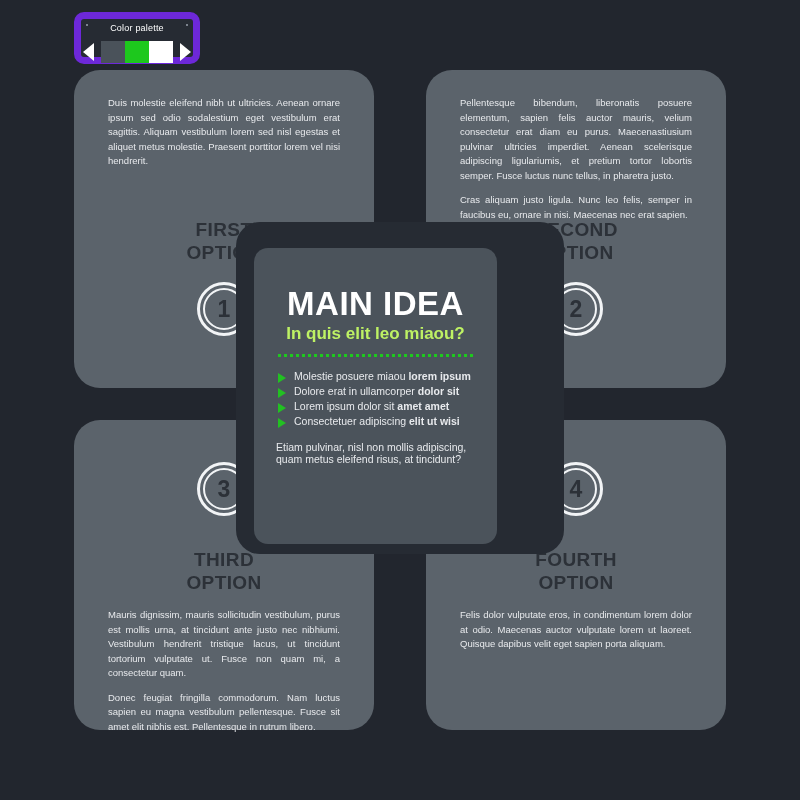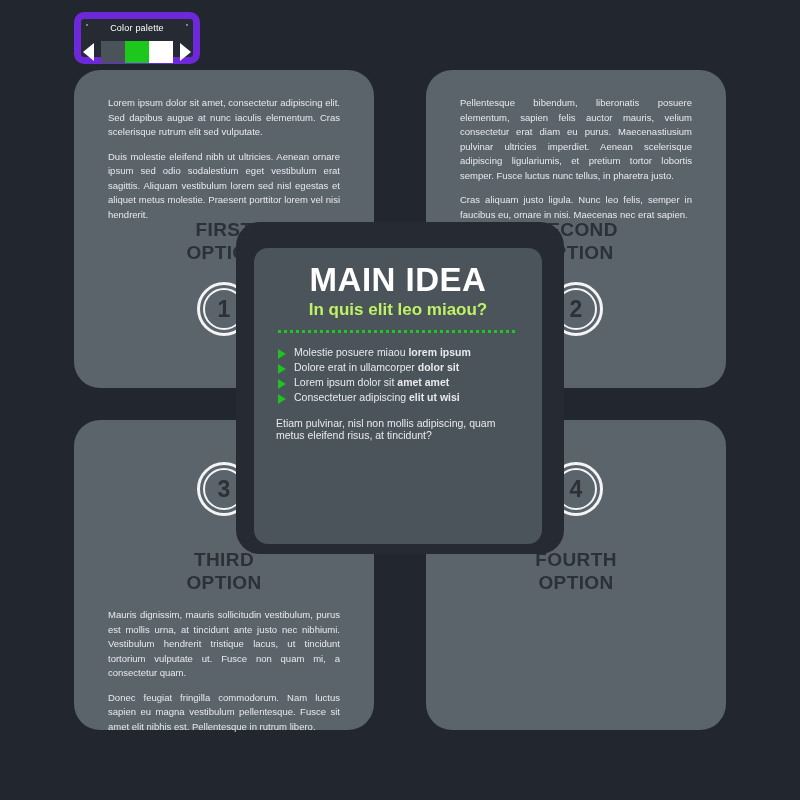--- a/index.html
+++ b/index.html
@@ -153,26 +153,26 @@
     top: 222px;
     width: 328px;
     height: 332px;
     background: #262b33;
     border-radius: 24px;
   }
   .center-panel {
     position: absolute;
     left: 254px;
     top: 248px;
-    width: 288px;
+    width: 243px;
     height: 296px;
     background: #4b535b;
     border-radius: 14px;
     box-sizing: border-box;
-    padding: 14px 22px 0 22px;
+    padding: 38px 22px 0 22px;
   }
   .main-title {
     text-align: center;
     color: #ffffff;
     font-size: 33px;
     font-weight: bold;
     line-height: 36px;
     letter-spacing: 0.5px;
   }
   .main-subtitle {
@@ -240,21 +240,20 @@
       <span class="swatch" style="background:#4a525a"></span>
       <span class="swatch" style="background:#1dc81d"></span>
       <span class="swatch" style="background:#ffffff"></span>
     </span>
     <span class="arrow-right"></span>
   </div>
 </div>
 
 <div class="card card-tl">
   <div class="card-text">
-    <p>Lorem ipsum dolor sit amet, consectetur adipiscing elit. Sed dapibus augue at nunc iaculis elementum. Cras scelerisque rutrum elit sed vulputate.</p>
     <p>Duis molestie eleifend nibh ut ultricies. Aenean ornare ipsum sed odio sodalestium eget vestibulum erat sagittis. Aliquam vestibulum lorem sed nisl egestas et aliquet metus molestie. Praesent porttitor lorem vel nisi hendrerit.</p>
   </div>
   <div class="opt-label">
     <span>FIRST</span><br>
     <span>OPTION</span>
   </div>
   <div class="opt-circle">
     <span>1</span>
   </div>
 </div>
@@ -289,20 +288,21 @@
 
 <div class="card card-br">
   <div class="opt-circle">
     <span>4</span>
   </div>
   <div class="opt-label">
     <span>FOURTH</span><br>
     <span>OPTION</span>
   </div>
   <div class="card-text">
+    <p>Felis dolor vulputate eros, in condimentum lorem dolor at odio. Maecenas auctor vulputate lorem ut laoreet. Quisque dapibus velit eget sapien porta aliquam.</p>
   </div>
 </div>
 
 <div class="center-frame"></div>
 <div class="center-panel">
   <div class="main-title">MAIN IDEA</div>
   <div class="main-subtitle">In quis elit leo miaou?</div>
   <div class="dot-divider"></div>
   <ul class="bullets">
     <li><span>Molestie posuere miaou </span><b>lorem ipsum</b></li>

